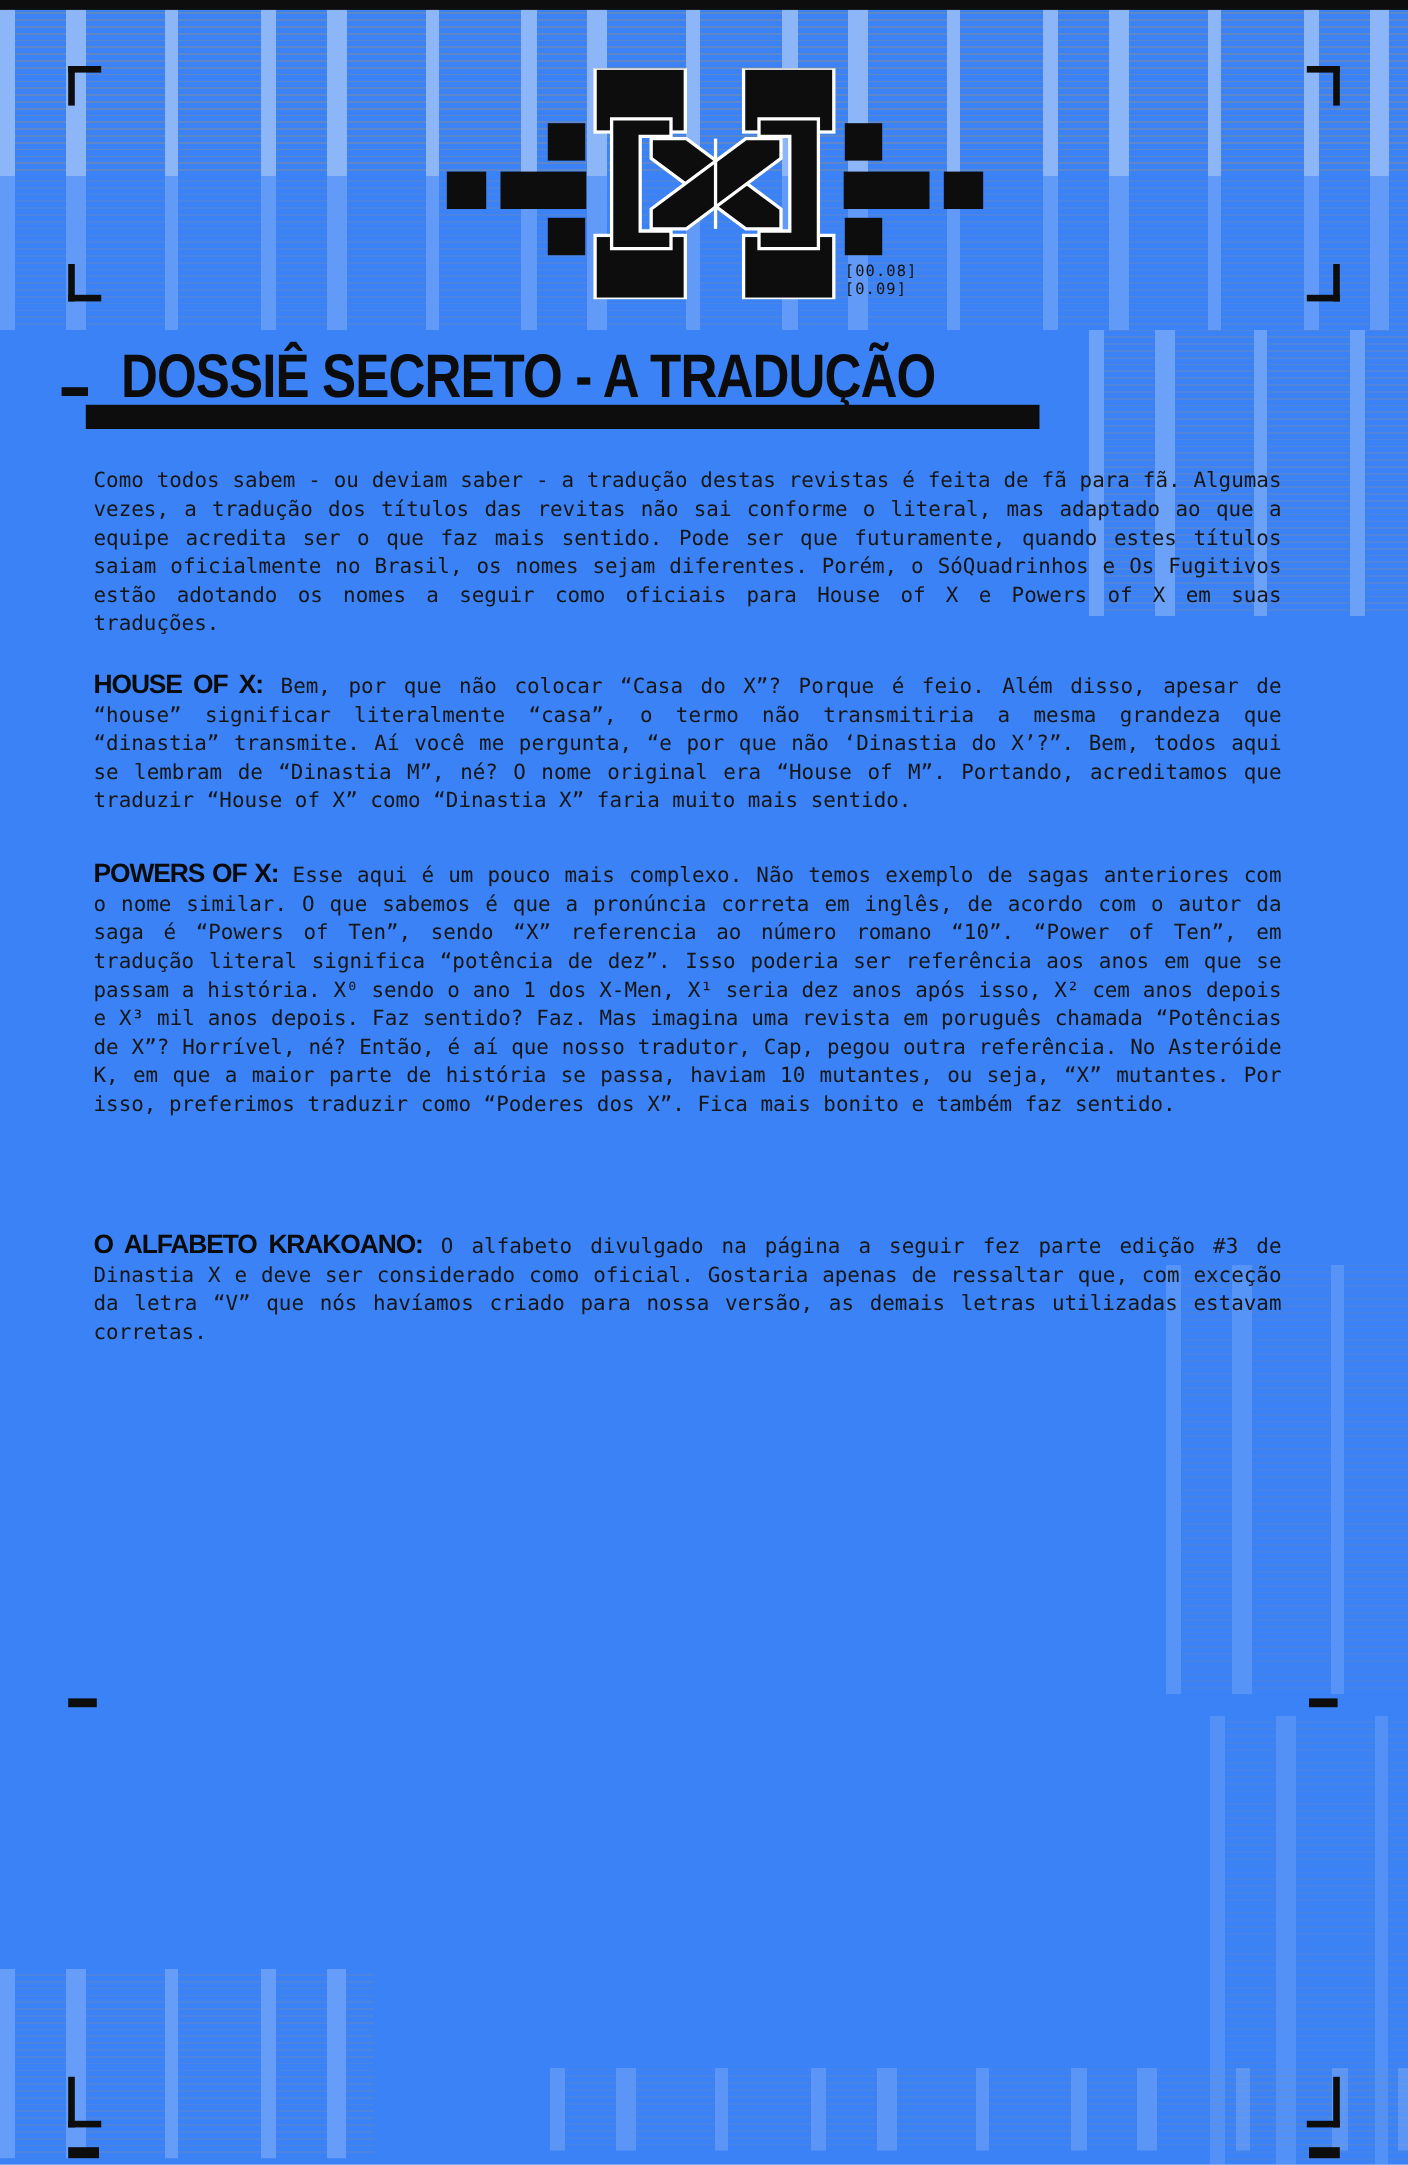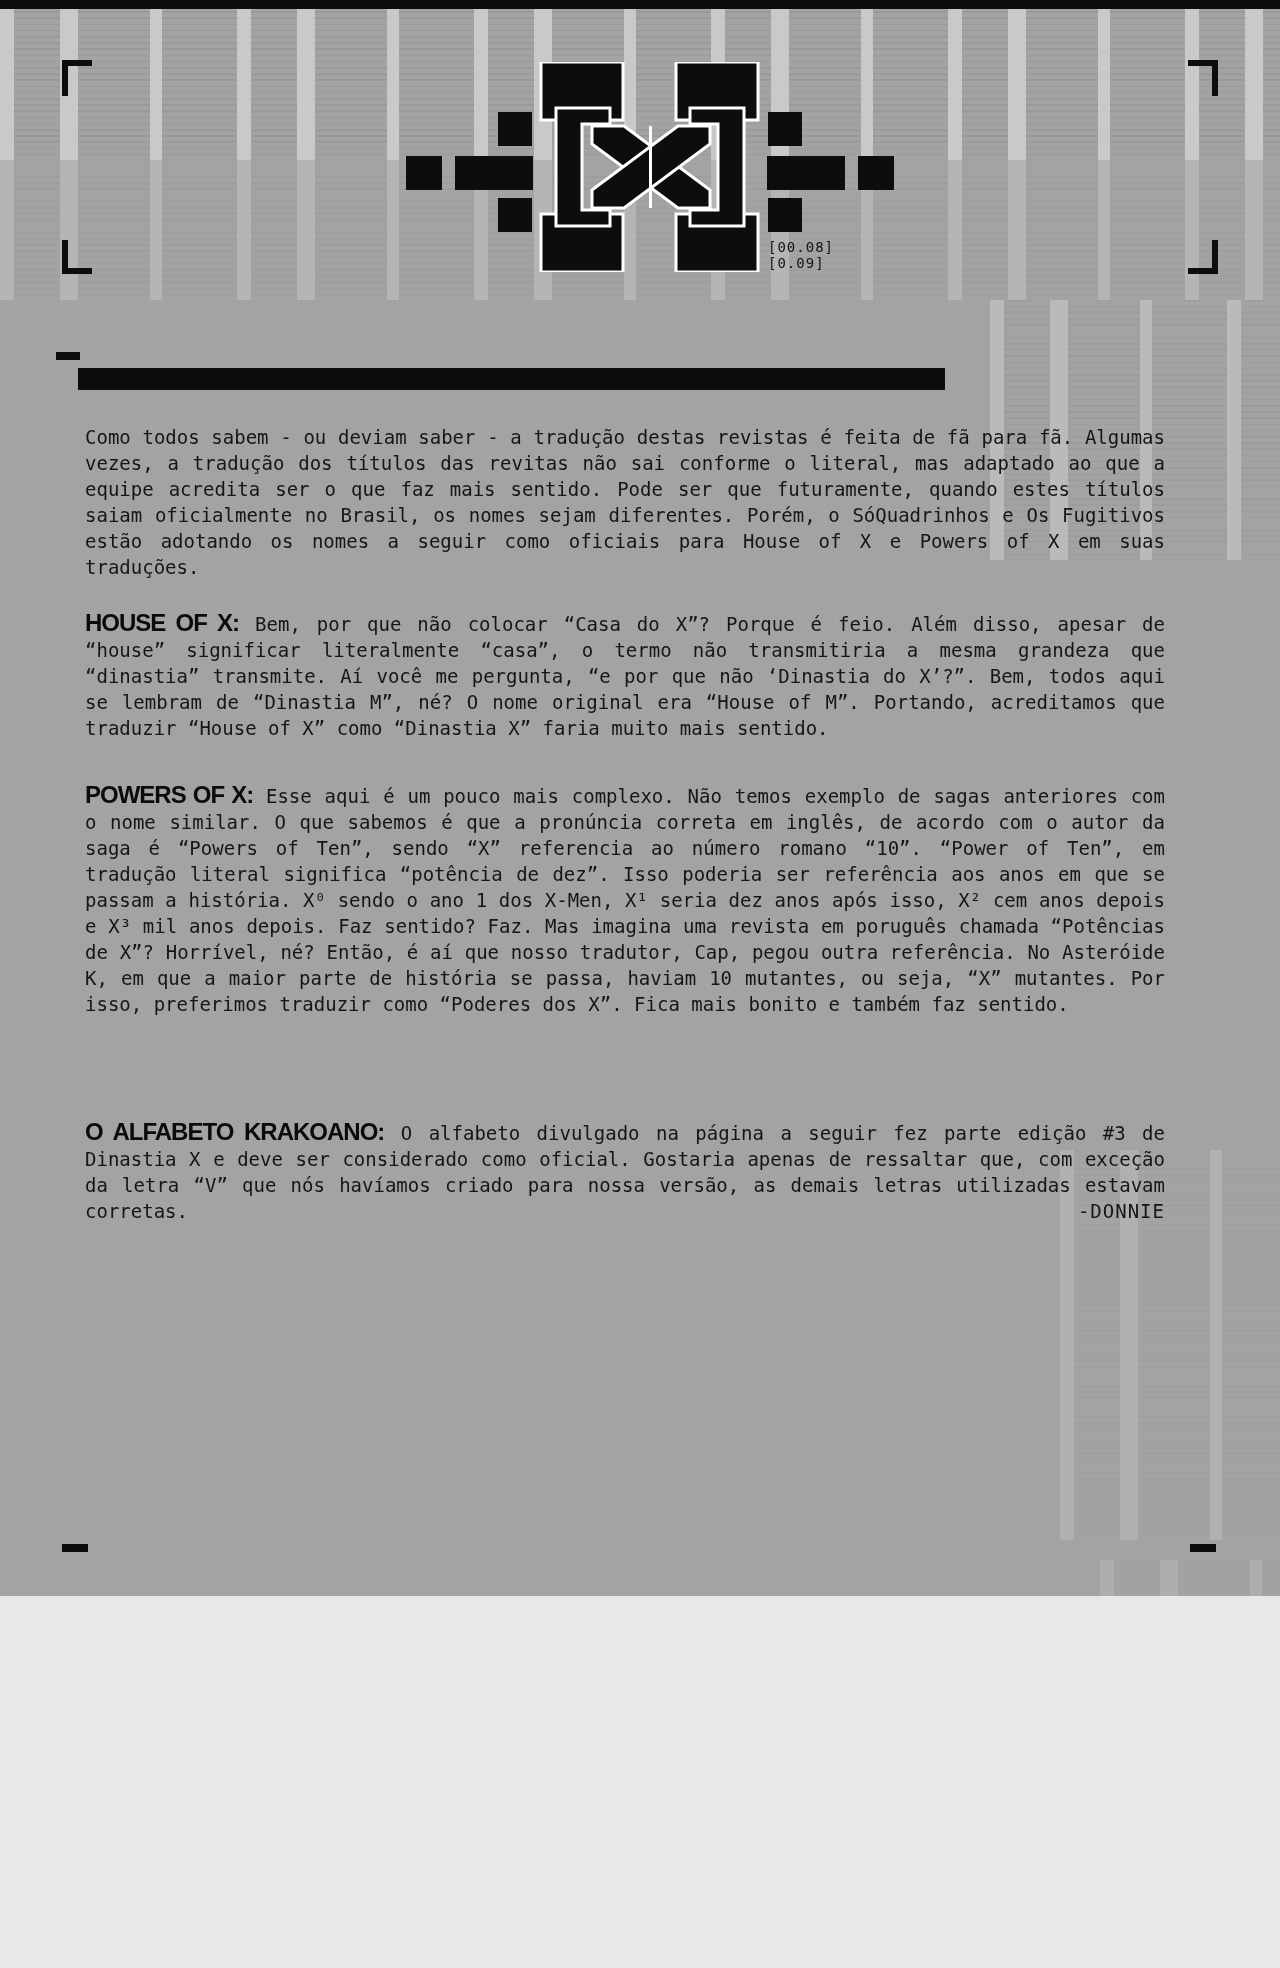--- a/index.html
+++ b/index.html
@@ -1,17 +1,17 @@
 <!DOCTYPE html>
 <html><head>
 <meta charset="utf-8">
 <style>
   html,body{margin:0;padding:0;background:#e8e8e8;}
   .page{
-    position:relative; width:1280px; height:1596px; background:#a3a3a3;
+    position:relative; width:1280px; height:1968px; background:#3b82f6;
     overflow:hidden; font-family:"DejaVu Sans Mono", monospace; color:#101010;
   }
   
   .tex{
     position:absolute; pointer-events:none;
     background-image:
       repeating-linear-gradient(90deg, #fff 0 14px, transparent 14px 60px, #fff 60px 78px, transparent 78px 150px, #fff 150px 162px, transparent 162px 237px),
       repeating-linear-gradient(0deg, transparent 0 4.6px, #8f8f8f 4.6px 6.2px);
   }
   .mark{position:absolute; background:#0d0d0d;}
@@ -83,31 +83,31 @@
       <rect x="243" y="64" width="3" height="82" fill="#ffffff"></rect>
     </g>
   </svg>
 
   <div class="codes">
     <div>[00.08]</div>
     <div>[0.09]</div>
   </div>
 
   <div class="mark" style="left:56px; top:352px; width:24px; height:8px;"></div>
+  <h1 class="title"><span class="condense">DOSSIÊ SECRETO - A TRADUÇÃO</span></h1>
   <div class="title-bar"></div>
 
   <p class="body" style="top:424px"><span>Como todos sabem - ou deviam saber - a tradução destas revistas é feita de fã para fã. Algumas vezes, a tradução dos títulos das revitas não sai conforme o literal, mas adaptado ao que a equipe acredita ser o que faz mais sentido. Pode ser que futuramente, quando estes títulos saiam oficialmente no Brasil, os nomes sejam diferentes. Porém, o SóQuadrinhos e Os Fugitivos estão adotando os nomes a seguir como oficiais para House of X e Powers of X em suas traduções.</span></p>
 
   <p class="body" style="top:610px"><b class="lbl">HOUSE OF X:</b> <span>Bem, por que não colocar “Casa do X”? Porque é feio. Além disso, apesar de “house” significar literalmente “casa”, o termo não transmitiria a mesma grandeza que “dinastia” transmite. Aí você me pergunta, “e por que não ‘Dinastia do X’?”. Bem, todos aqui se lembram de “Dinastia M”, né? O nome original era “House of M”. Portando, acreditamos que traduzir “House of X” como “Dinastia X” faria muito mais sentido.</span></p>
 
   <p class="body" style="top:782px"><b class="lbl">POWERS OF X:</b> <span>Esse aqui é um pouco mais complexo. Não temos exemplo de sagas anteriores com o nome similar. O que sabemos é que a pronúncia correta em inglês, de acordo com o autor da saga é “Powers of Ten”, sendo “X” referencia ao número romano “10”. “Power of Ten”, em tradução literal significa “potência de dez”. Isso poderia ser referência aos anos em que se passam a história. X⁰ sendo o ano 1 dos X-Men, X¹ seria dez anos após isso, X² cem anos depois e X³ mil anos depois. Faz sentido? Faz. Mas imagina uma revista em poruguês chamada “Potências de X”? Horrível, né? Então, é aí que nosso tradutor, Cap, pegou outra referência. No Asteróide K, em que a maior parte de história se passa, haviam 10 mutantes, ou seja, “X” mutantes. Por isso, preferimos traduzir como “Poderes dos X”. Fica mais bonito e também faz sentido.</span></p>
 
   <p class="body" style="top:1119px"><b class="lbl">O ALFABETO KRAKOANO:</b> <span>O alfabeto divulgado na página a seguir fez parte edição #3 de Dinastia X e deve ser considerado como oficial. Gostaria apenas de ressaltar que, com exceção da letra “V” que nós havíamos criado para nossa versão, as demais letras utilizadas estavam corretas.</span></p>
 
-  <div class="signature">-DONNIE</div>
 
   <div class="mark" style="left:62px;  top:1544px; width:26px; height:8px;"></div>
   <div class="mark" style="left:1190px;top:1544px; width:26px; height:8px;"></div>
   <div class="mark" style="left:62px;  top:1888px; width:6px;  height:46px;"></div>
   <div class="mark" style="left:62px;  top:1928px; width:30px; height:6px;"></div>
   <div class="mark" style="left:1212px;top:1888px; width:6px;  height:46px;"></div>
   <div class="mark" style="left:1188px;top:1928px; width:30px; height:6px;"></div>
   <div class="mark" style="left:62px;  top:1952px; width:28px; height:10px;"></div>
   <div class="mark" style="left:1190px;top:1952px; width:28px; height:10px;"></div>
 

